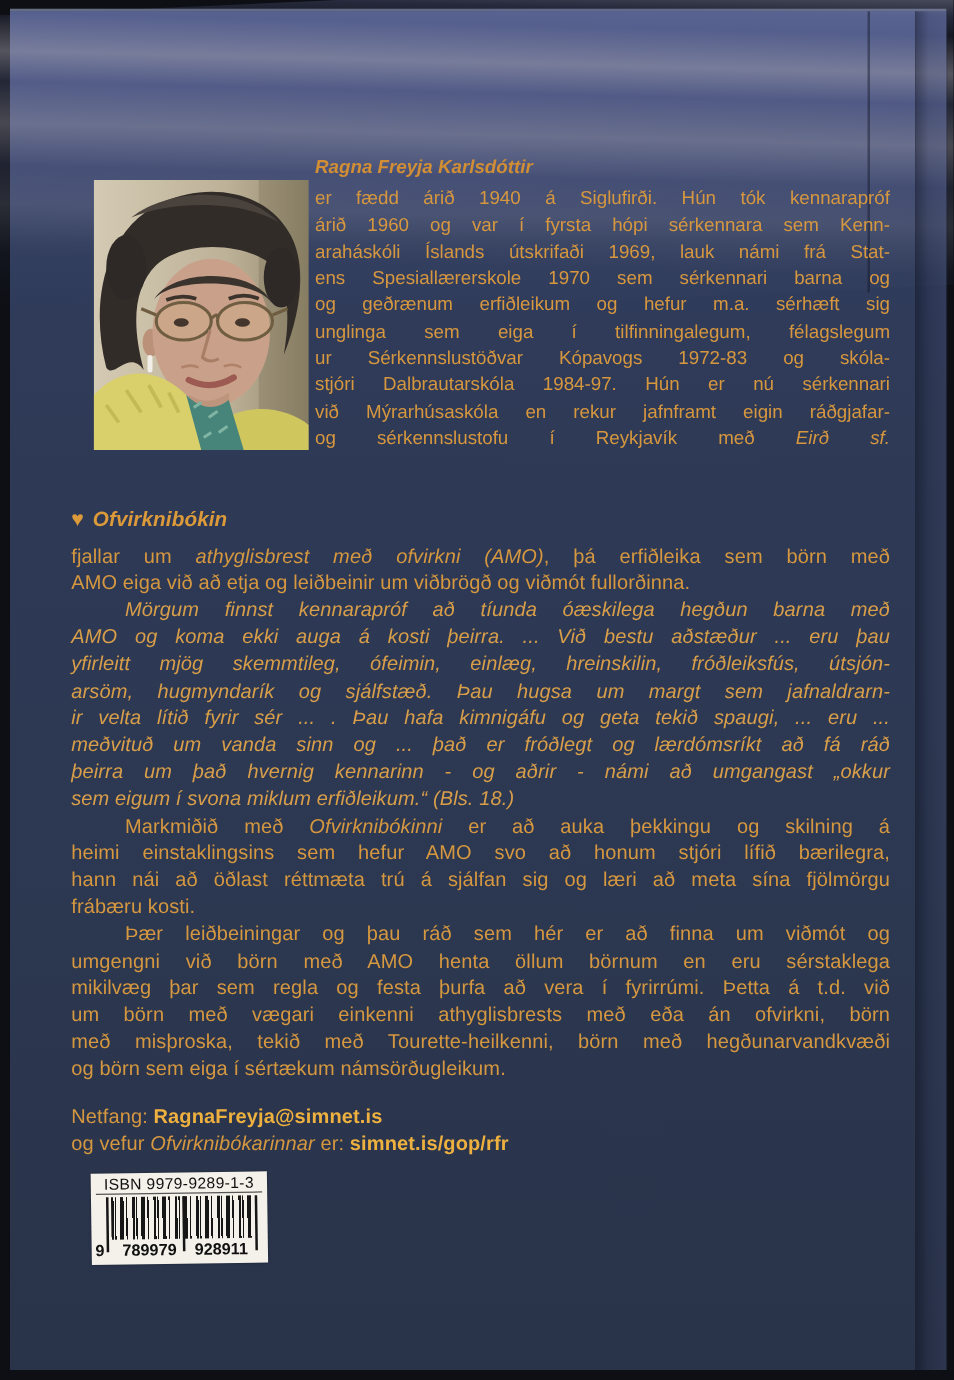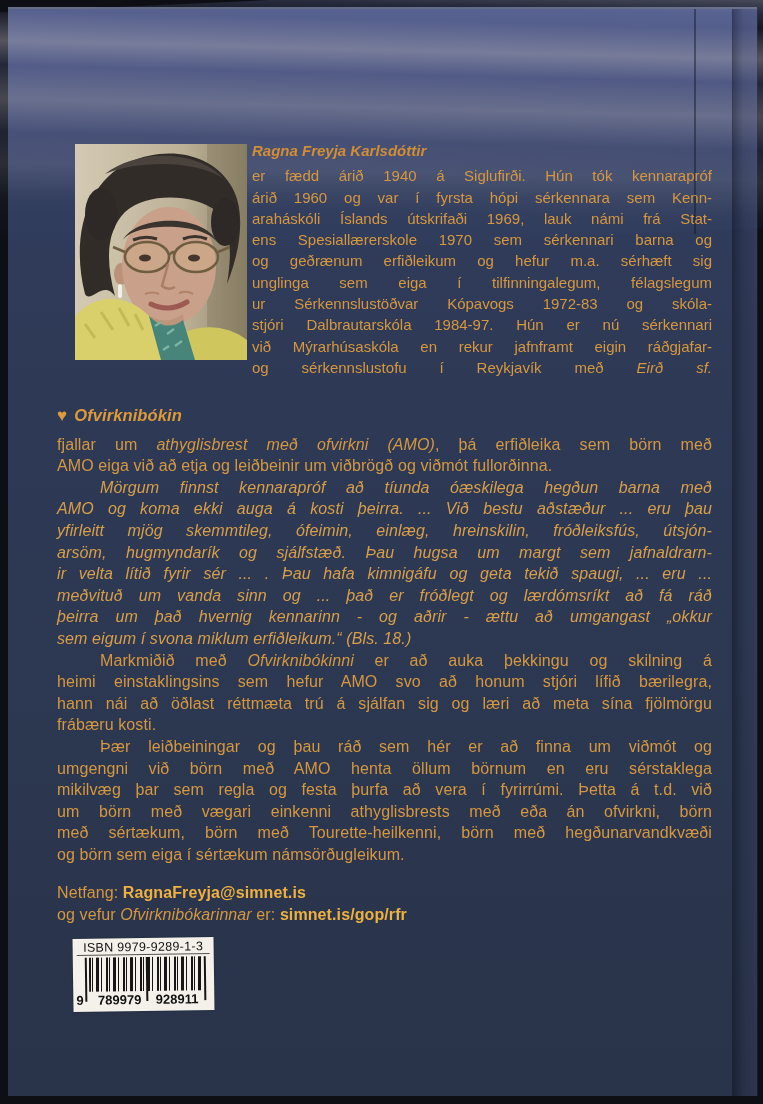--- a/index.html
+++ b/index.html
@@ -25,21 +25,21 @@
           rgba(80,88,130,0) 93%);}
   .top-tint{position:absolute;left:0;top:0;width:100%;height:185px;
         background:linear-gradient(180deg,rgba(96,106,154,.65),rgba(82,92,140,.38) 55%,rgba(60,72,110,0));}
   .fore-edge{position:absolute;left:724px;top:0;width:25px;height:100%;
         background:linear-gradient(90deg,rgba(5,8,20,.38),rgba(25,30,52,.18) 40%,rgba(60,66,96,.25));
         border-left:1px solid rgba(0,0,5,.35);}
   .crease{position:absolute;left:686px;top:0;width:2px;height:225px;background:rgba(18,22,40,.45);}
 
   .photo{position:absolute;left:67px;top:135px;width:172px;height:216px;}
 
-  .bio{position:absolute;left:244px;top:131px;width:460px;color:#d6973f;
+  .bio{position:absolute;left:244px;top:114px;width:460px;color:#d6973f;
        font-size:15px;line-height:21.3px;}
   .bio-name{font-weight:bold;font-style:italic;color:#d18e35;margin-bottom:4px;}
   .bio-ln{text-align:justify;text-align-last:justify;}
 
   .bodytxt{position:absolute;left:49px;top:396px;width:655px;color:#d5973f;
        font-size:16px;line-height:21.6px;letter-spacing:.1px;}
   .heading{font-weight:bold;font-style:italic;font-size:16.5px;margin-bottom:7px;color:#dc9a3a;}
   .heart{font-style:normal;margin-right:7px;font-size:17px;}
   .bl{text-align:justify;text-align-last:justify;}
   .bl.end{text-align-last:left;}
@@ -142,31 +142,31 @@
       </div>
       <div>
           <div class="bl ">fjallar um <i>athyglisbrest með ofvirkni (AMO)</i>, þá erfiðleika sem börn með</div>
           <div class="bl end">AMO eiga við að etja og leiðbeinir um viðbrögð og viðmót fullorðinna.</div>
           <div class="bl it ind">Mörgum finnst kennarapróf að tíunda óæskilega hegðun barna með</div>
           <div class="bl it">AMO og koma ekki auga á kosti þeirra. ... Við bestu aðstæður ... eru þau</div>
           <div class="bl it">yfirleitt mjög skemmtileg, ófeimin, einlæg, hreinskilin, fróðleiksfús, útsjón-</div>
           <div class="bl it">arsöm, hugmyndarík og sjálfstæð. Þau hugsa um margt sem jafnaldrarn-</div>
           <div class="bl it">ir velta lítið fyrir sér ... . Þau hafa kimnigáfu og geta tekið spaugi, ... eru ...</div>
           <div class="bl it">meðvituð um vanda sinn og ... það er fróðlegt og lærdómsríkt að fá ráð</div>
-          <div class="bl it">þeirra um það hvernig kennarinn - og aðrir - ættu að umgangast „okkur</div>
+          <div class="bl it">þeirra um það hvernig kennarinn - og aðrir - námi að umgangast „okkur</div>
           <div class="bl it end">sem eigum í svona miklum erfiðleikum.“ (Bls. 18.)</div>
           <div class="bl ind">Markmiðið með <i>Ofvirknibókinni</i> er að auka þekkingu og skilning á</div>
           <div class="bl ">heimi einstaklingsins sem hefur AMO svo að honum stjóri lífið bærilegra,</div>
           <div class="bl ">hann nái að öðlast réttmæta trú á sjálfan sig og læri að meta sína fjölmörgu</div>
           <div class="bl end">frábæru kosti.</div>
           <div class="bl ind">Þær leiðbeiningar og þau ráð sem hér er að finna um viðmót og</div>
           <div class="bl ">umgengni við börn með AMO henta öllum börnum en eru sérstaklega</div>
           <div class="bl ">mikilvæg þar sem regla og festa þurfa að vera í fyrirrúmi. Þetta á t.d. við</div>
           <div class="bl ">um börn með vægari einkenni athyglisbrests með eða án ofvirkni, börn</div>
-          <div class="bl ">með sértækum, börn með Tourette-heilkenni, börn með hegðunarvandkvæði</div>
+          <div class="bl ">með misþroska, tekið með Tourette-heilkenni, börn með hegðunarvandkvæði</div>
           <div class="bl end">og börn sem eiga í sértækum námsörðugleikum.</div>
         </div>
       <div class="contact">
           <div class="bl end contact-ln">Netfang: <b>RagnaFreyja@simnet.is</b></div>
           <div class="bl end contact-ln">og vefur <i>Ofvirknibókarinnar</i> er: <b>simnet.is/gop/rfr</b></div>
         </div>
     </div>
 
     <div class="isbn-box">
       <div class="isbn-label">ISBN 9979-9289-1-3</div>

